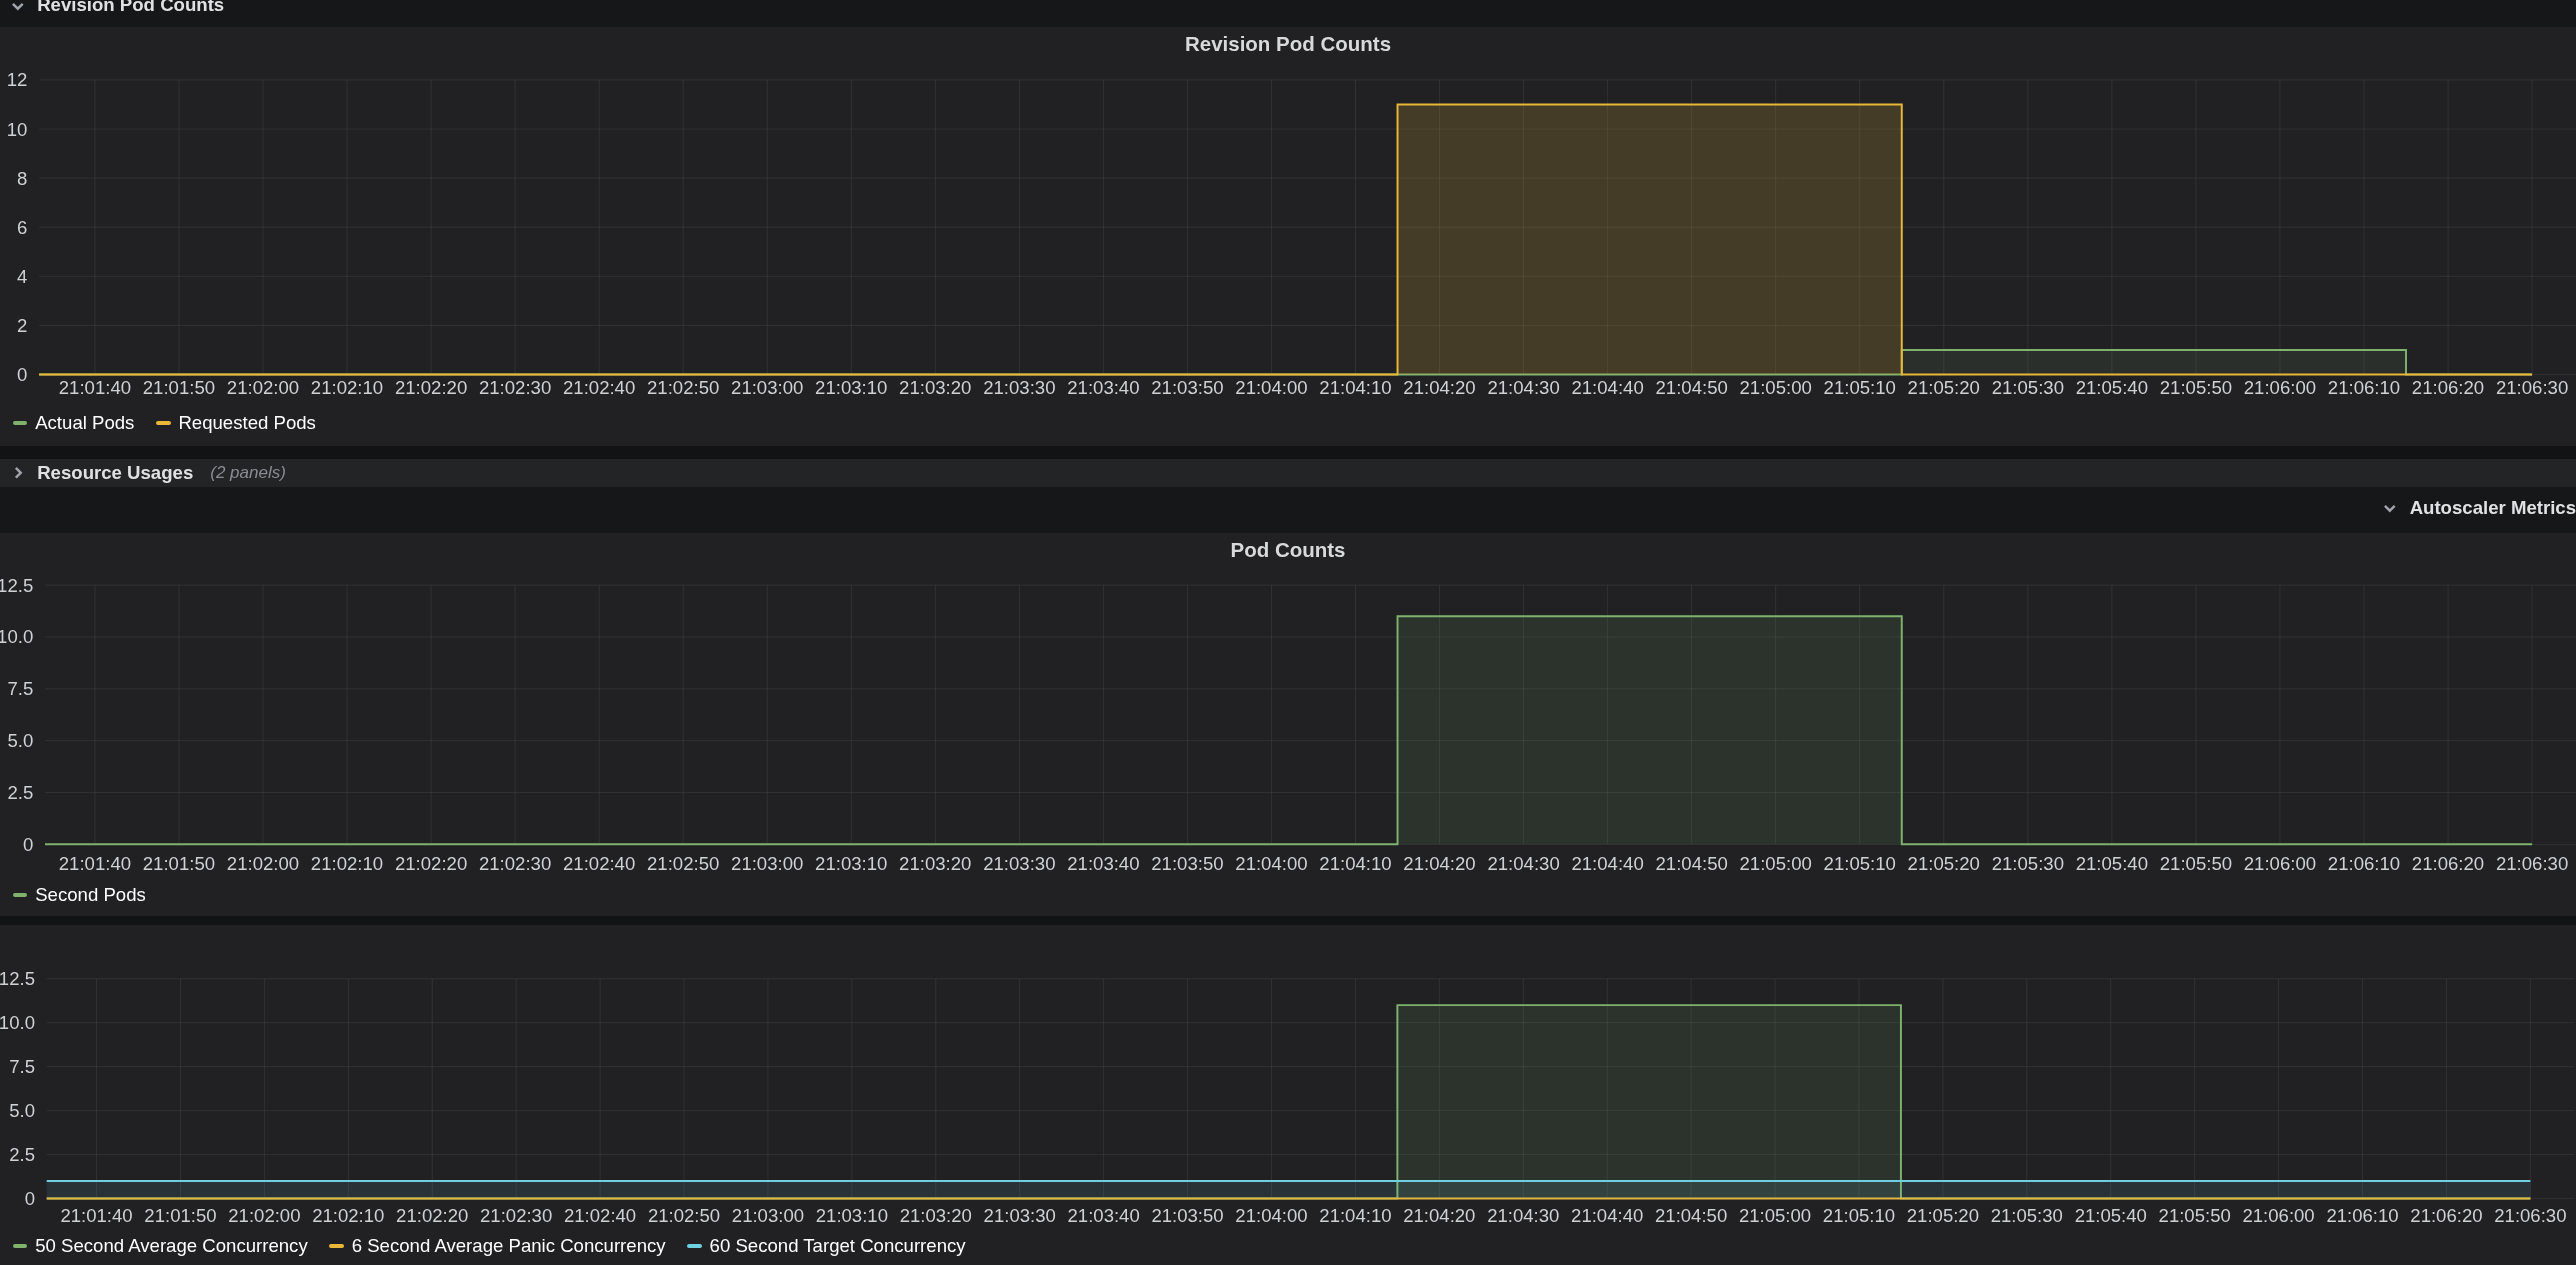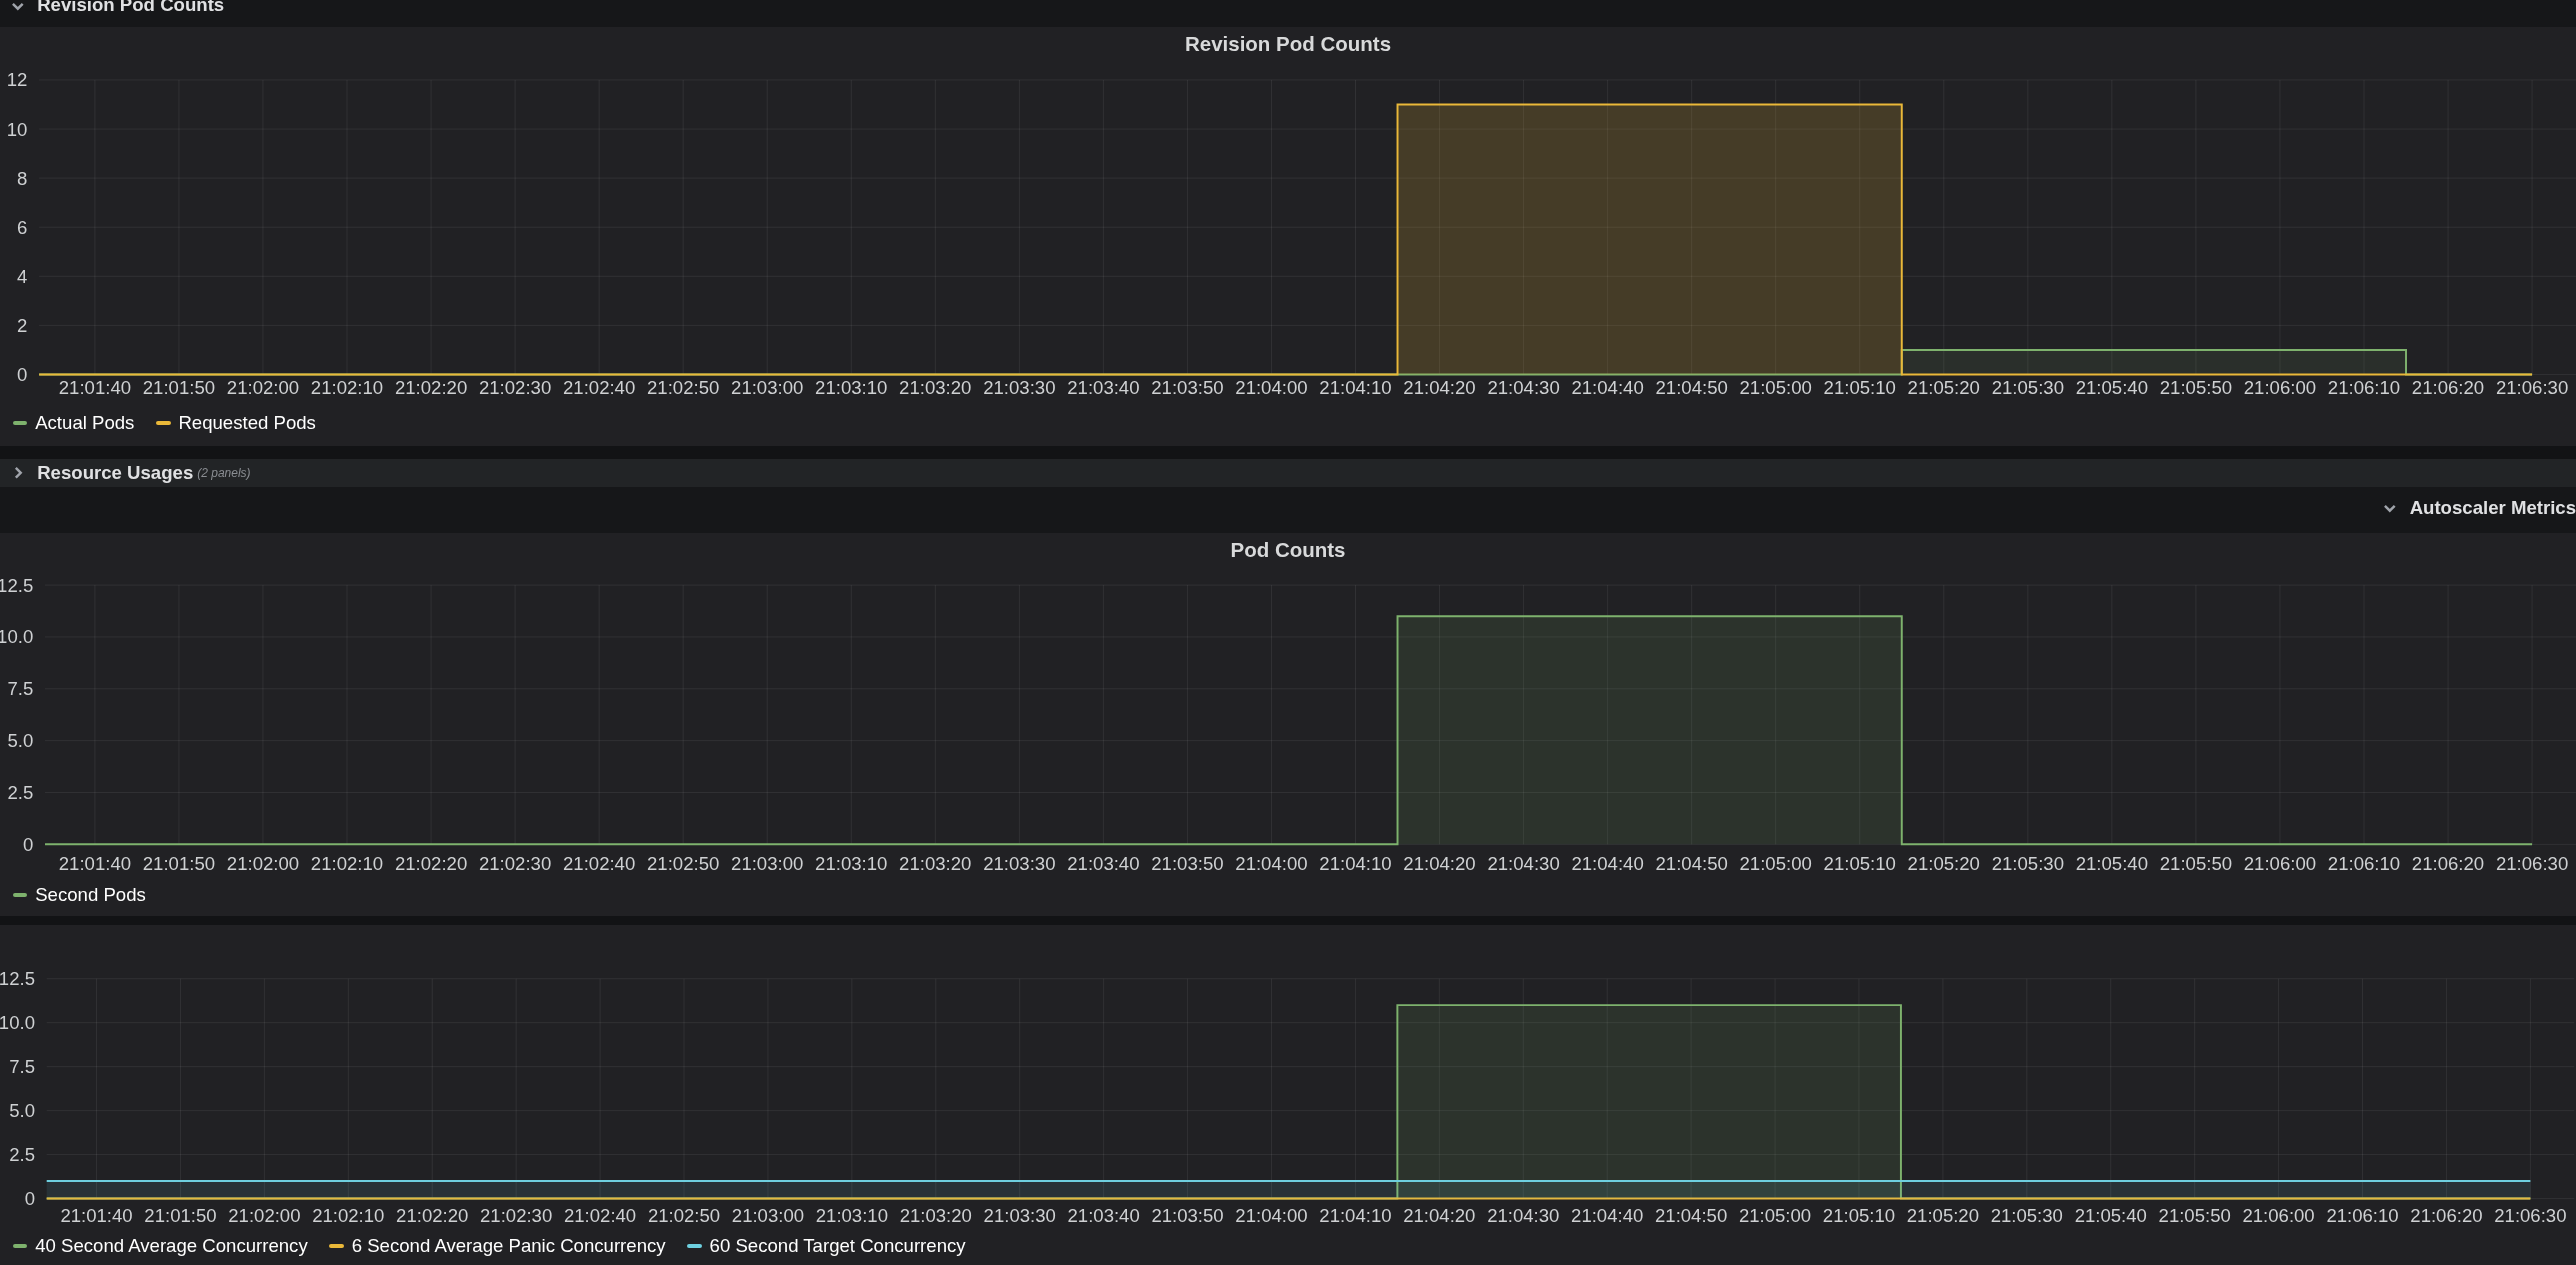--- a/index.html
+++ b/index.html
@@ -6,21 +6,21 @@
   body{font-family:"Liberation Sans","DejaVu Sans",sans-serif;}
   .page{position:relative;width:2576px;height:1265px;overflow:hidden;background:#161719;color:#d8d9da;text-decoration:underline;}
 
   
   .row-head{position:absolute;left:0;right:0;display:flex;align-items:center;padding-left:7.8px;
             color:#e0e1e3;font-weight:700;font-size:18.6px;cursor:pointer;}
   .row-head .chev{width:19.6px;height:19.6px;flex:0 0 auto;color:#a0a4ab;margin-right:9.8px;}
   .row-head.top{top:-7.8px;height:26.4px;}
   .row-head.collapsed{top:459px;height:28px;background:#222426;text-align:center;}
   .row-head.autoscaler{top:492px;height:31px;justify-content:flex-end;}
-  .badge{font-weight:400;font-style:italic;font-size:12px;color:#8a8d92;margin-left:4px;}
+  .badge{font-weight:400;font-style:italic;font-size:17px;color:#8a8d92;margin-left:17px;}
 
   
   .panel{position:absolute;left:0;width:2576px;background:#212124;}
   .panel-title{position:absolute;top:0;left:0;width:100%;text-align:center;margin:0;
                font-size:20.5px;font-weight:700;color:#d8d9da;line-height:33px;cursor:pointer;}
   .chart{position:absolute;left:0;top:0;right:0;bottom:0;}
   .chart svg{display:block;}
   svg text{font-family:"Liberation Sans","DejaVu Sans",sans-serif;}
   .tick{font-size:19px;fill:#cfd1d3;}
 
@@ -349,21 +349,21 @@
             <text class="tick" x="2330.4" y="297" dy="0.35em" text-anchor="middle">21:06:00</text>
             <text class="tick" x="2416.3" y="297" dy="0.35em" text-anchor="middle">21:06:10</text>
             <text class="tick" x="2502.2000000000003" y="297" dy="0.35em" text-anchor="middle">21:06:20</text>
             <text class="tick" x="2588.1000000000004" y="297" dy="0.35em" text-anchor="middle">21:06:30</text>
           </g>
         </svg>
       </div>
     <div class="legend" style="top:309px;">
         <div class="legend-item">
           <span class="swatch" style="background: rgb(126, 178, 109);"></span>
-          <span class="legend-label">40 Second Average Concurrency</span>
+          <span class="legend-label">50 Second Average Concurrency</span>
         </div>
         <div class="legend-item">
           <span class="swatch" style="background: rgb(234, 184, 57);"></span>
           <span class="legend-label">6 Second Average Panic Concurrency</span>
         </div>
         <div class="legend-item">
           <span class="swatch" style="background: rgb(110, 208, 224);"></span>
           <span class="legend-label">60 Second Target Concurrency</span>
         </div>
       </div>

